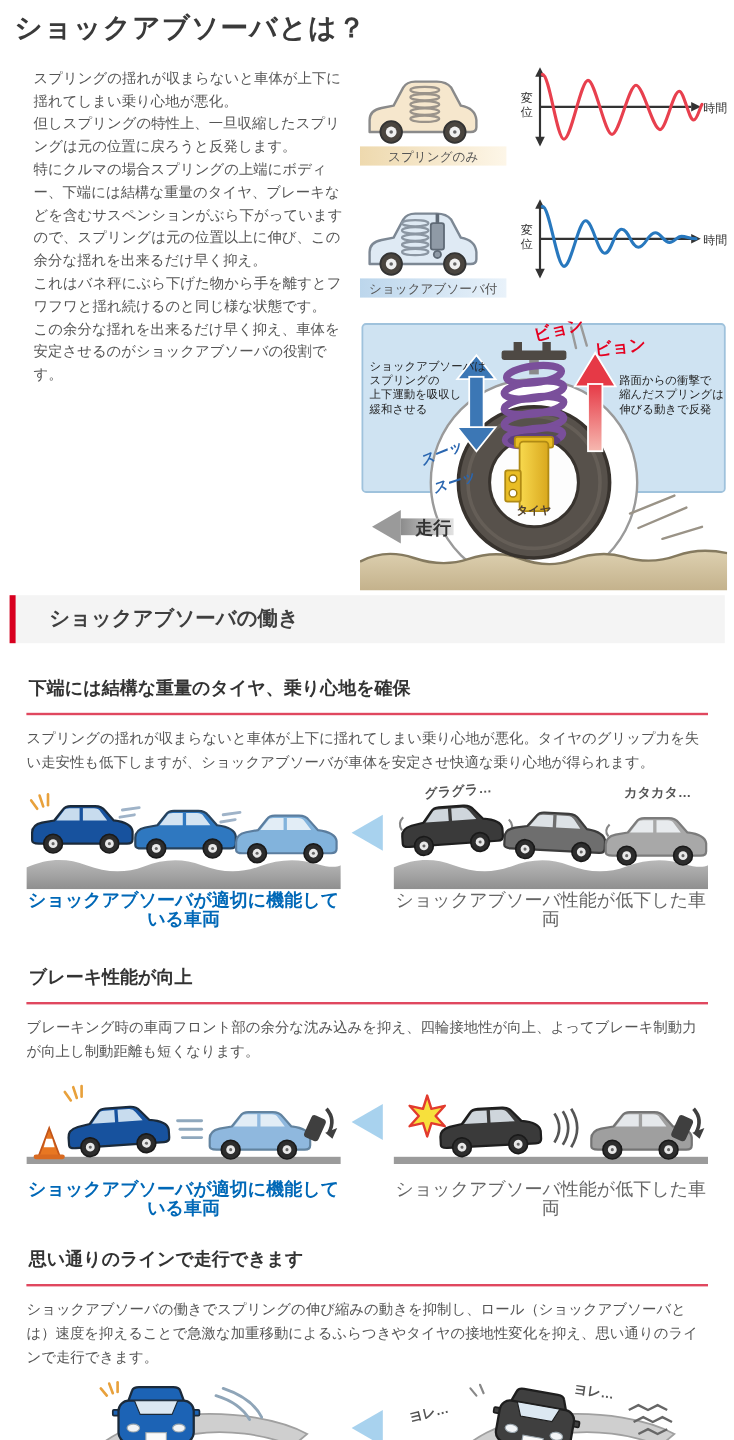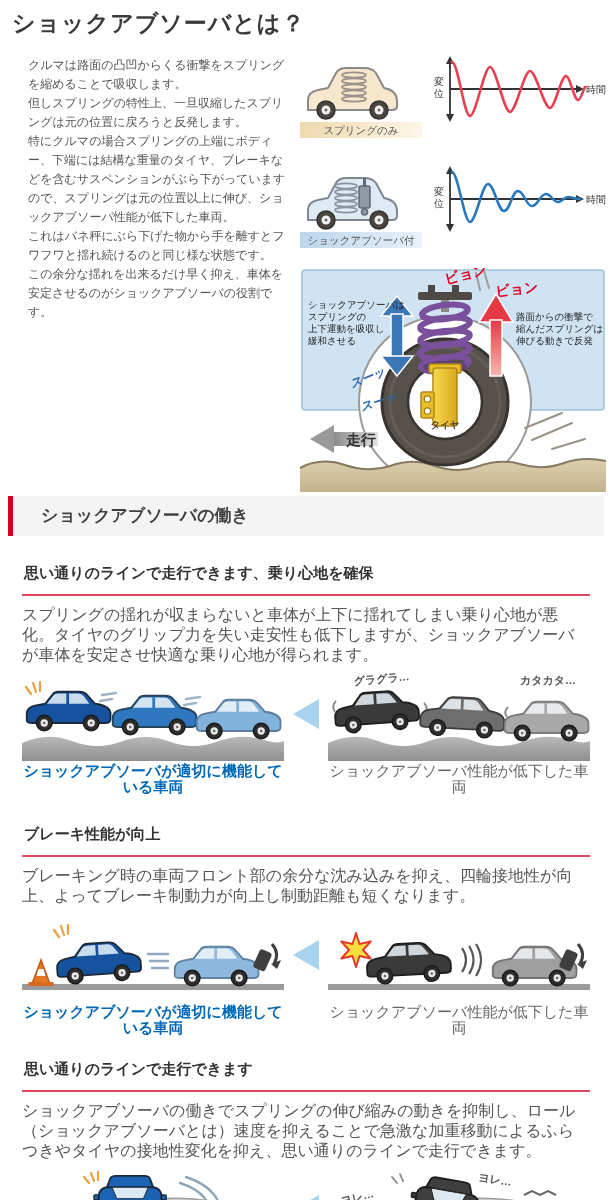--- a/index.html
+++ b/index.html
@@ -18,21 +18,21 @@
   .bar{
     margin:4px 8px 0;height:40px;line-height:40px;background:#f4f4f4;
     border-left:5px solid var(--accent_red,#d8001f);padding-left:28px;
     font-size:17px;font-weight:bold;color:#3f3f3f;
   }
   .section{margin:0 22px;}
   .section h3{margin:28px 2px 0;font-size:15px;font-weight:bold;color:#333;}
   .s2 h3{margin-top:30px;}
   .s3 h3{margin-top:24px;}
   .rule{height:2px;background:var(--rule_red,#e0485f);margin-top:11px;}
-  .section p{margin:9px 0 0;font-size:16px;line-height:20px;color:#555;}
+  .section p{margin:9px 0 0;font-size:12px;line-height:20px;color:#555;}
   .row{display:flex;align-items:flex-start;margin-top:8px;}
   .half{width:262px;text-align:center;}
   .mid{width:44px;display:flex;justify-content:center;padding-top:26px;}
   .tri{width:0;height:0;border-top:15px solid transparent;border-bottom:15px solid transparent;border-right:26px solid #a8d2ee;}
   .cap{margin-top:2px;font-size:15px;line-height:16px;}
   .cap-good{color:var(--caption_blue,#0068b7);font-weight:bold;}
   .cap-bad{color:var(--caption_gray,#666);}
 </style>
 </head>
 <body>
@@ -90,23 +90,23 @@
       <ellipse cx="58" cy="39" rx="5.5" ry="3.5" fill="#f2f4f6" stroke="#99a5ad" stroke-width="1"></ellipse>
       <rect x="29" y="43" width="18" height="8" fill="#fafafa" stroke="#99a5ad" stroke-width="1"></rect>
     </g>
   </defs>
 </svg>
 
 <div class="hero">
   <h1 class="page-title">ショックアブソーバとは？</h1>
 
   <div class="intro">
-    <p>クルマは路面の凸凹からくる衝撃をスプリングを縮めることで吸収します。</p>
+    <p>スプリングの揺れが収まらないと車体が上下に揺れてしまい乗り心地が悪化。</p>
     <p>但しスプリングの特性上、一旦収縮したスプリングは元の位置に戻ろうと反発します。</p>
-    <p>特にクルマの場合スプリングの上端にボディー、下端には結構な重量のタイヤ、ブレーキなどを含むサスペンションがぶら下がっていますので、スプリングは元の位置以上に伸び、ショックアブソーバ性能が低下した車両。</p>
+    <p>特にクルマの場合スプリングの上端にボディー、下端には結構な重量のタイヤ、ブレーキなどを含むサスペンションがぶら下がっていますので、スプリングは元の位置以上に伸び、この余分な揺れを出来るだけ早く抑え。</p>
     <p>これはバネ秤にぶら下げた物から手を離すとフワフワと揺れ続けるのと同じ様な状態です。</p>
     <p>この余分な揺れを出来るだけ早く抑え、車体を安定させるのがショックアブソーバの役割です。</p>
   </div>
 
   <div class="diagrams">
 
     <svg class="graph" width="306" height="100" viewBox="0 0 306 100">
       <g>
         <path d="M8,56 L8,46 Q8,38 18,36 L28,34 L36,19 Q39,14 46,14 L64,14 Q72,14 76,19 L84,34 Q96,36 97,46 L97,52 Q97,56 92,56 Z" fill="#f6e7cd" stroke="#8a8a8a" stroke-width="2" stroke-linejoin="round"></path>
         <g stroke="#9a938a" stroke-width="1.8" fill="none">
@@ -243,21 +243,21 @@
       <rect x="34" y="164" width="44" height="14" fill="url(#grayGrad)"></rect>
     </g>
     <text x="46" y="177" font-size="15" font-weight="bold" fill="#333">走行</text>
     <text x="145" y="160" text-anchor="middle" font-size="9.5" font-weight="bold" fill="#4f4030">タイヤ</text>
   </svg>
 </div>
 
 <div class="bar">ショックアブソーバの働き</div>
 
 <div class="section s1">
-  <h3>思い通りのラインで走行できます、乗り心地を確保</h3>
+  <h3>下端には結構な重量のタイヤ、乗り心地を確保</h3>
   <div class="rule"></div>
   <p>スプリングの揺れが収まらないと車体が上下に揺れてしまい乗り心地が悪化。タイヤのグリップ力を失い走安性も低下しますが、ショックアブソーバが車体を安定させ快適な乗り心地が得られます。</p>
   <div class="row">
     <div class="half">
       <svg width="262" height="88" viewBox="0 0 262 88">
         <path d="M0,70 C18,62 34,62 50,68 C66,74 82,75 98,69 C114,63 130,62 146,68 C162,74 178,75 194,69 C210,63 226,62 242,67 C252,70 258,70 262,68 L262,88 L0,88 Z" fill="url(#roadGrad)"></path>
         <g stroke="#e8a13c" stroke-width="2.2" stroke-linecap="round">
           <line x1="4" y1="14" x2="9" y2="21"></line>
             <line x1="11" y1="10" x2="14" y2="19"></line>
             <line x1="18" y1="9" x2="18" y2="18"></line>

